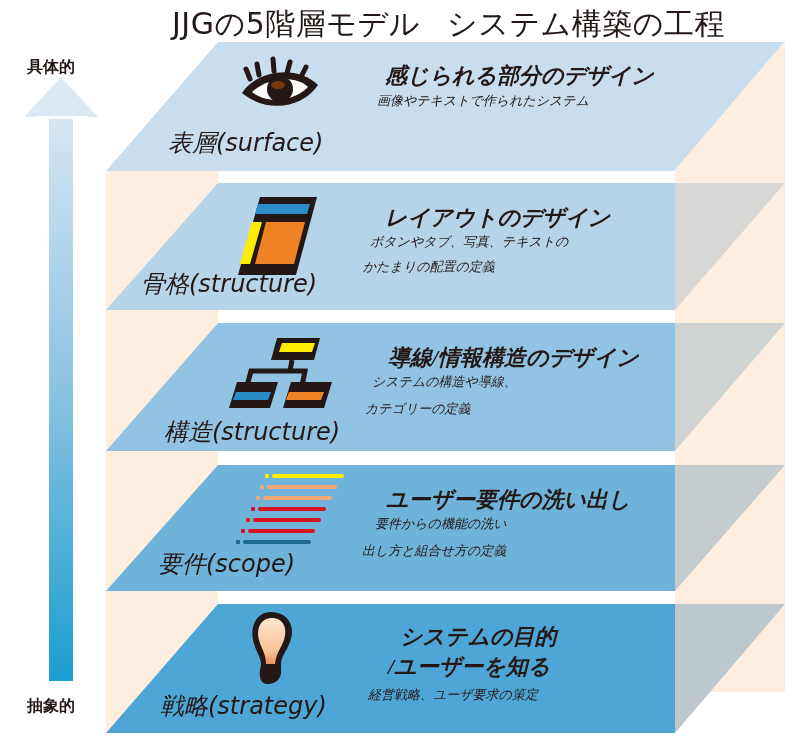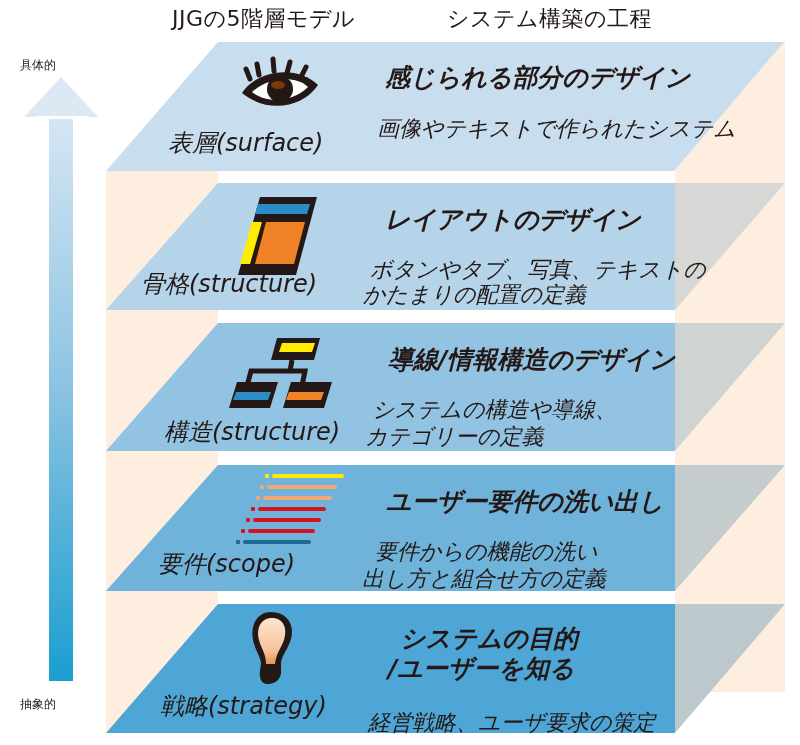--- a/index.html
+++ b/index.html
@@ -1,28 +1,28 @@
 <!DOCTYPE html>
 <html><head>
 <meta charset="utf-8">
 <style>
   html, body { margin: 0; padding: 0; background: #ffffff; }
   body { width: 800px; height: 745px; position: relative; overflow: hidden;
          font-family: "DejaVu Sans", "Liberation Sans", sans-serif; color: #231815; }
-  .title { position: absolute; top: 4px; font-size: 22px; font-weight: normal; letter-spacing: 0.5px; white-space: nowrap; }
+  .title { position: absolute; top: 4px; font-size: 30px; font-weight: normal; letter-spacing: 0.5px; white-space: nowrap; }
   #title-left { left: 172px; }
   #title-right { left: 447px; font-family: Liberation Mono, monospace; }
-  .axis-label { position: absolute; left: 20px; font-size: 12px; white-space: nowrap; }
+  .axis-label { position: absolute; left: 27px; font-size: 16px; white-space: nowrap; font-weight: bold; }
   #axis-top { top: 57px; }
   #axis-bottom { top: 696px; }
   svg.stage { position: absolute; left: 0; top: 0; }
   .layer-text { position: absolute; white-space: nowrap; font-style: italic; }
   .layer-name { font-size: 24px; }
-  .layer-head { font-size: 25px; font-weight: bold; }
-  .layer-desc { font-size: 22px; margin-top: 22px; }
+  .layer-head { font-size: 22px; font-weight: bold; font-family: Liberation Serif, serif; }
+  .layer-desc { font-size: 13px; }
 </style>
 </head>
 <body>
 
 <div class="title" id="title-left">JJGの5階層モデル</div>
 <div class="title" id="title-right">システム構築の工程</div>
 
 <div class="axis-label" id="axis-top">具体的</div>
 <div class="axis-label" id="axis-bottom">抽象的</div>
 

